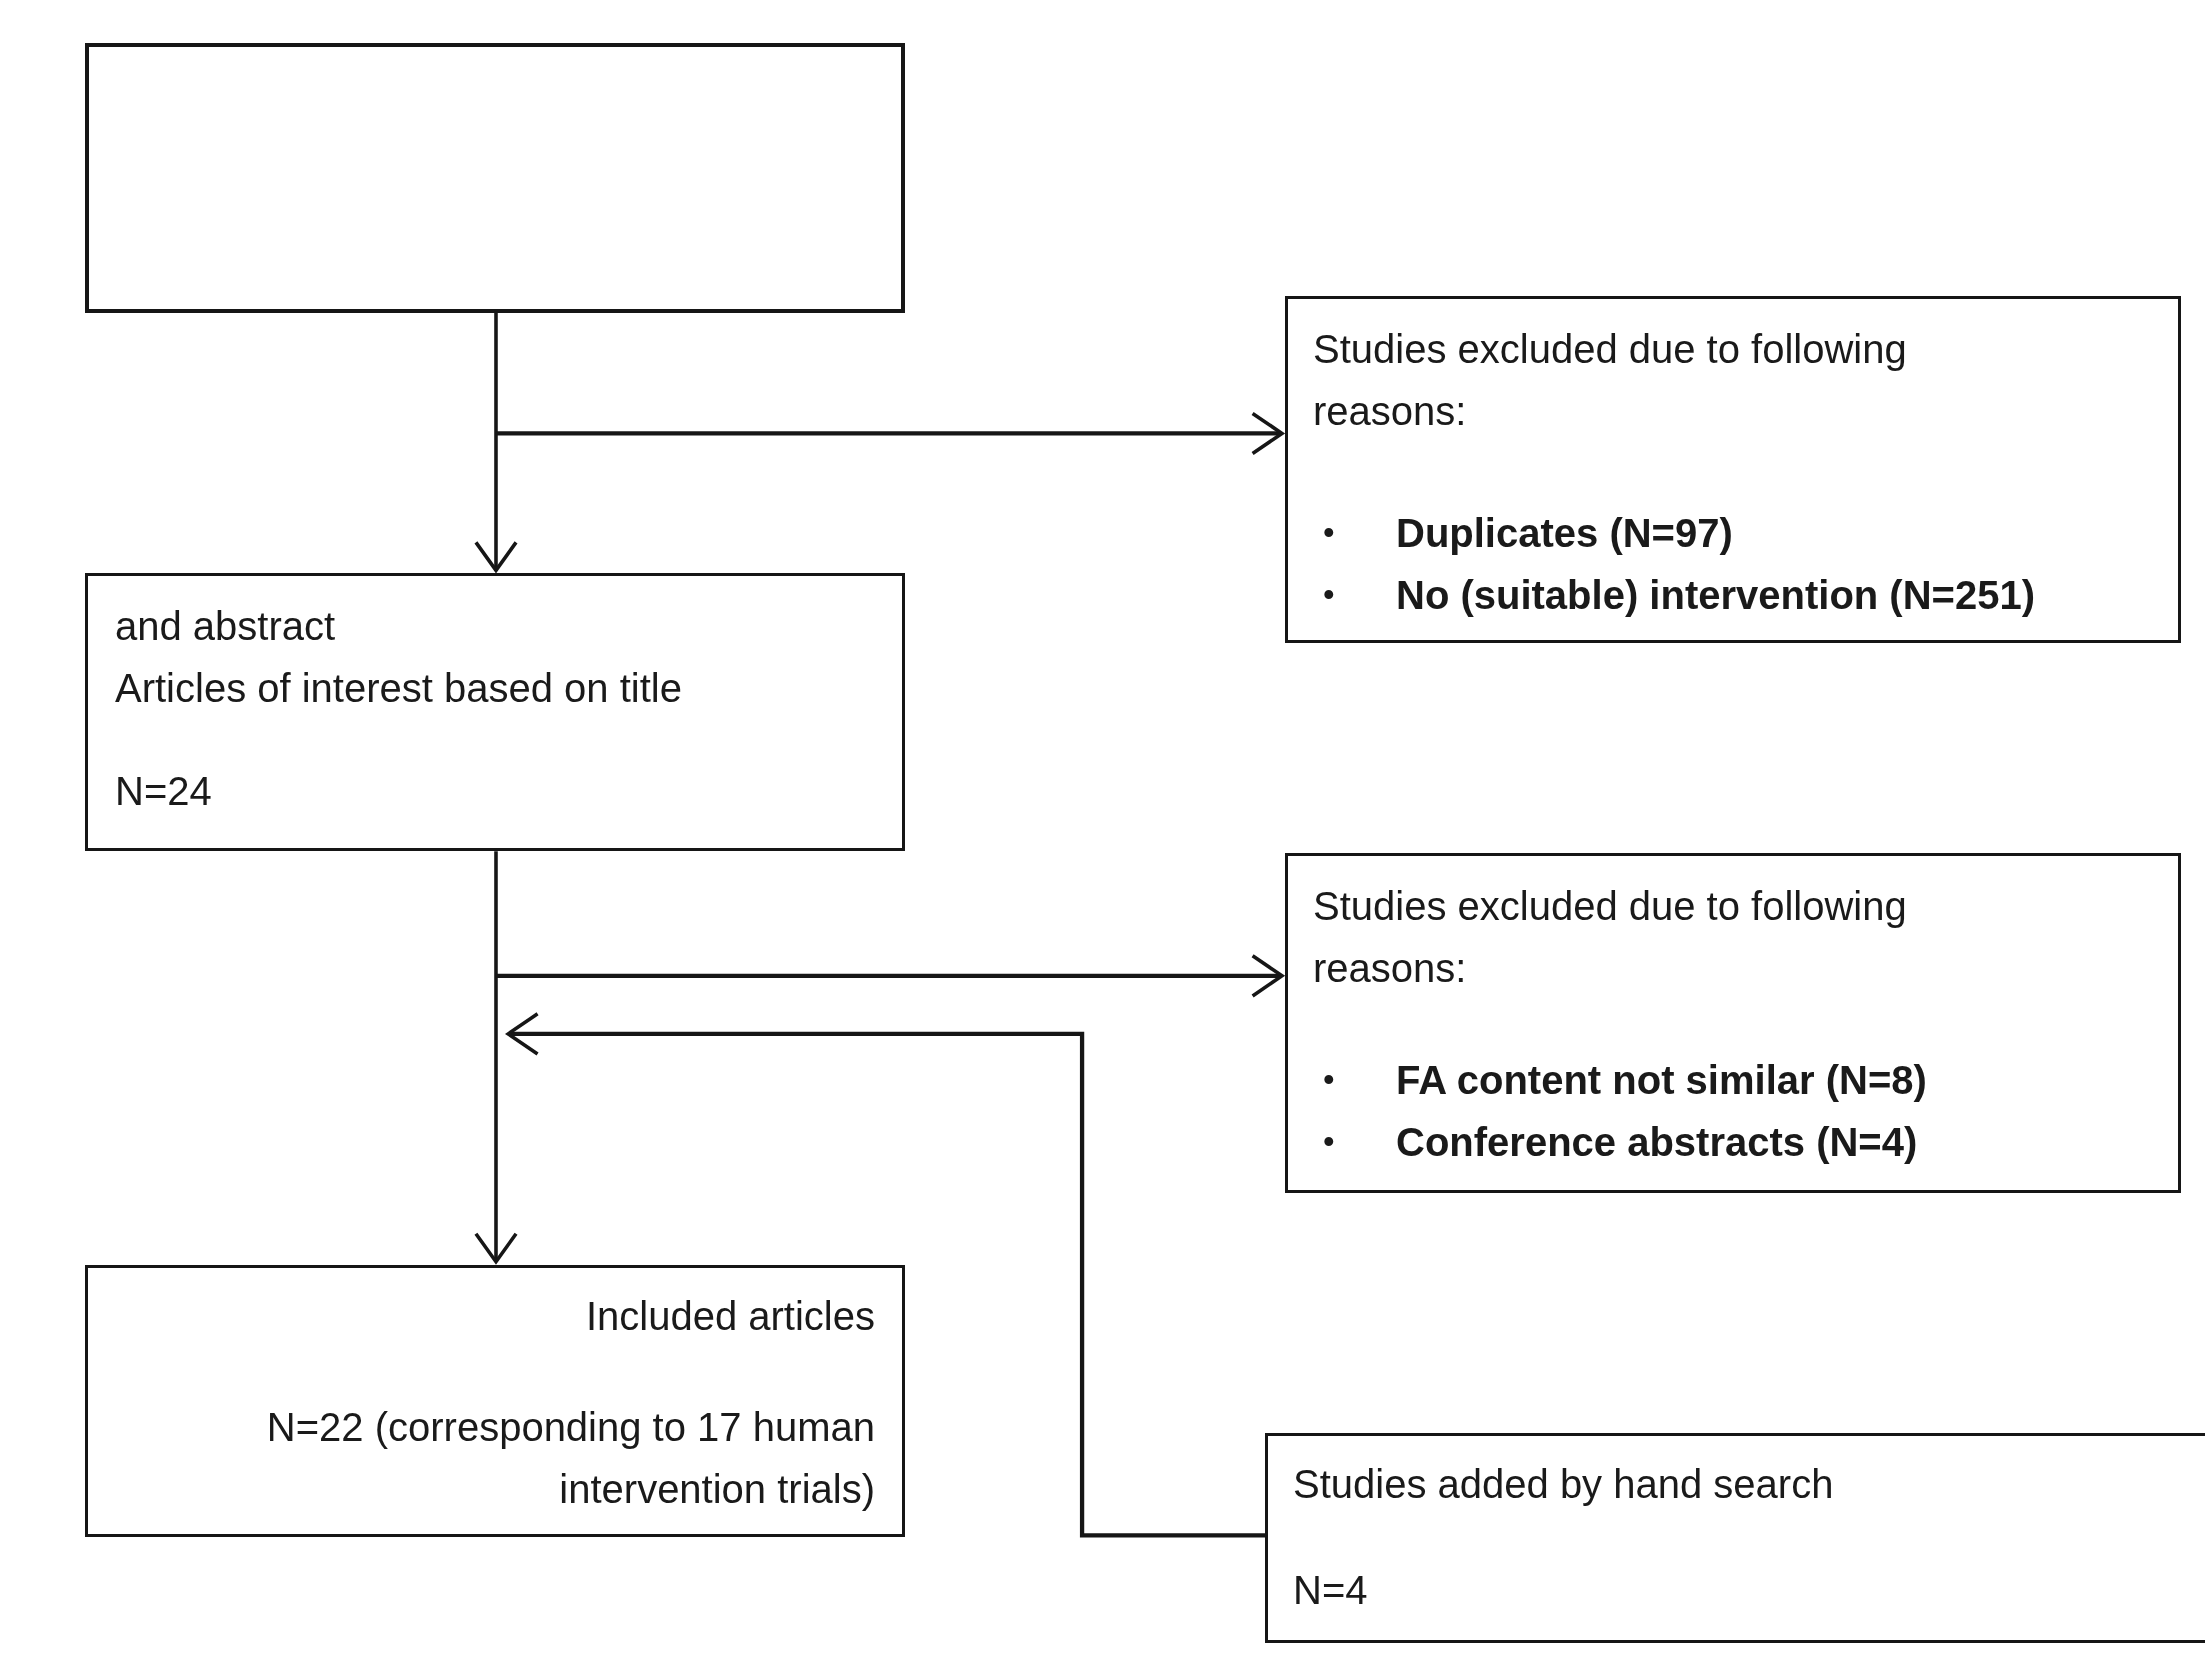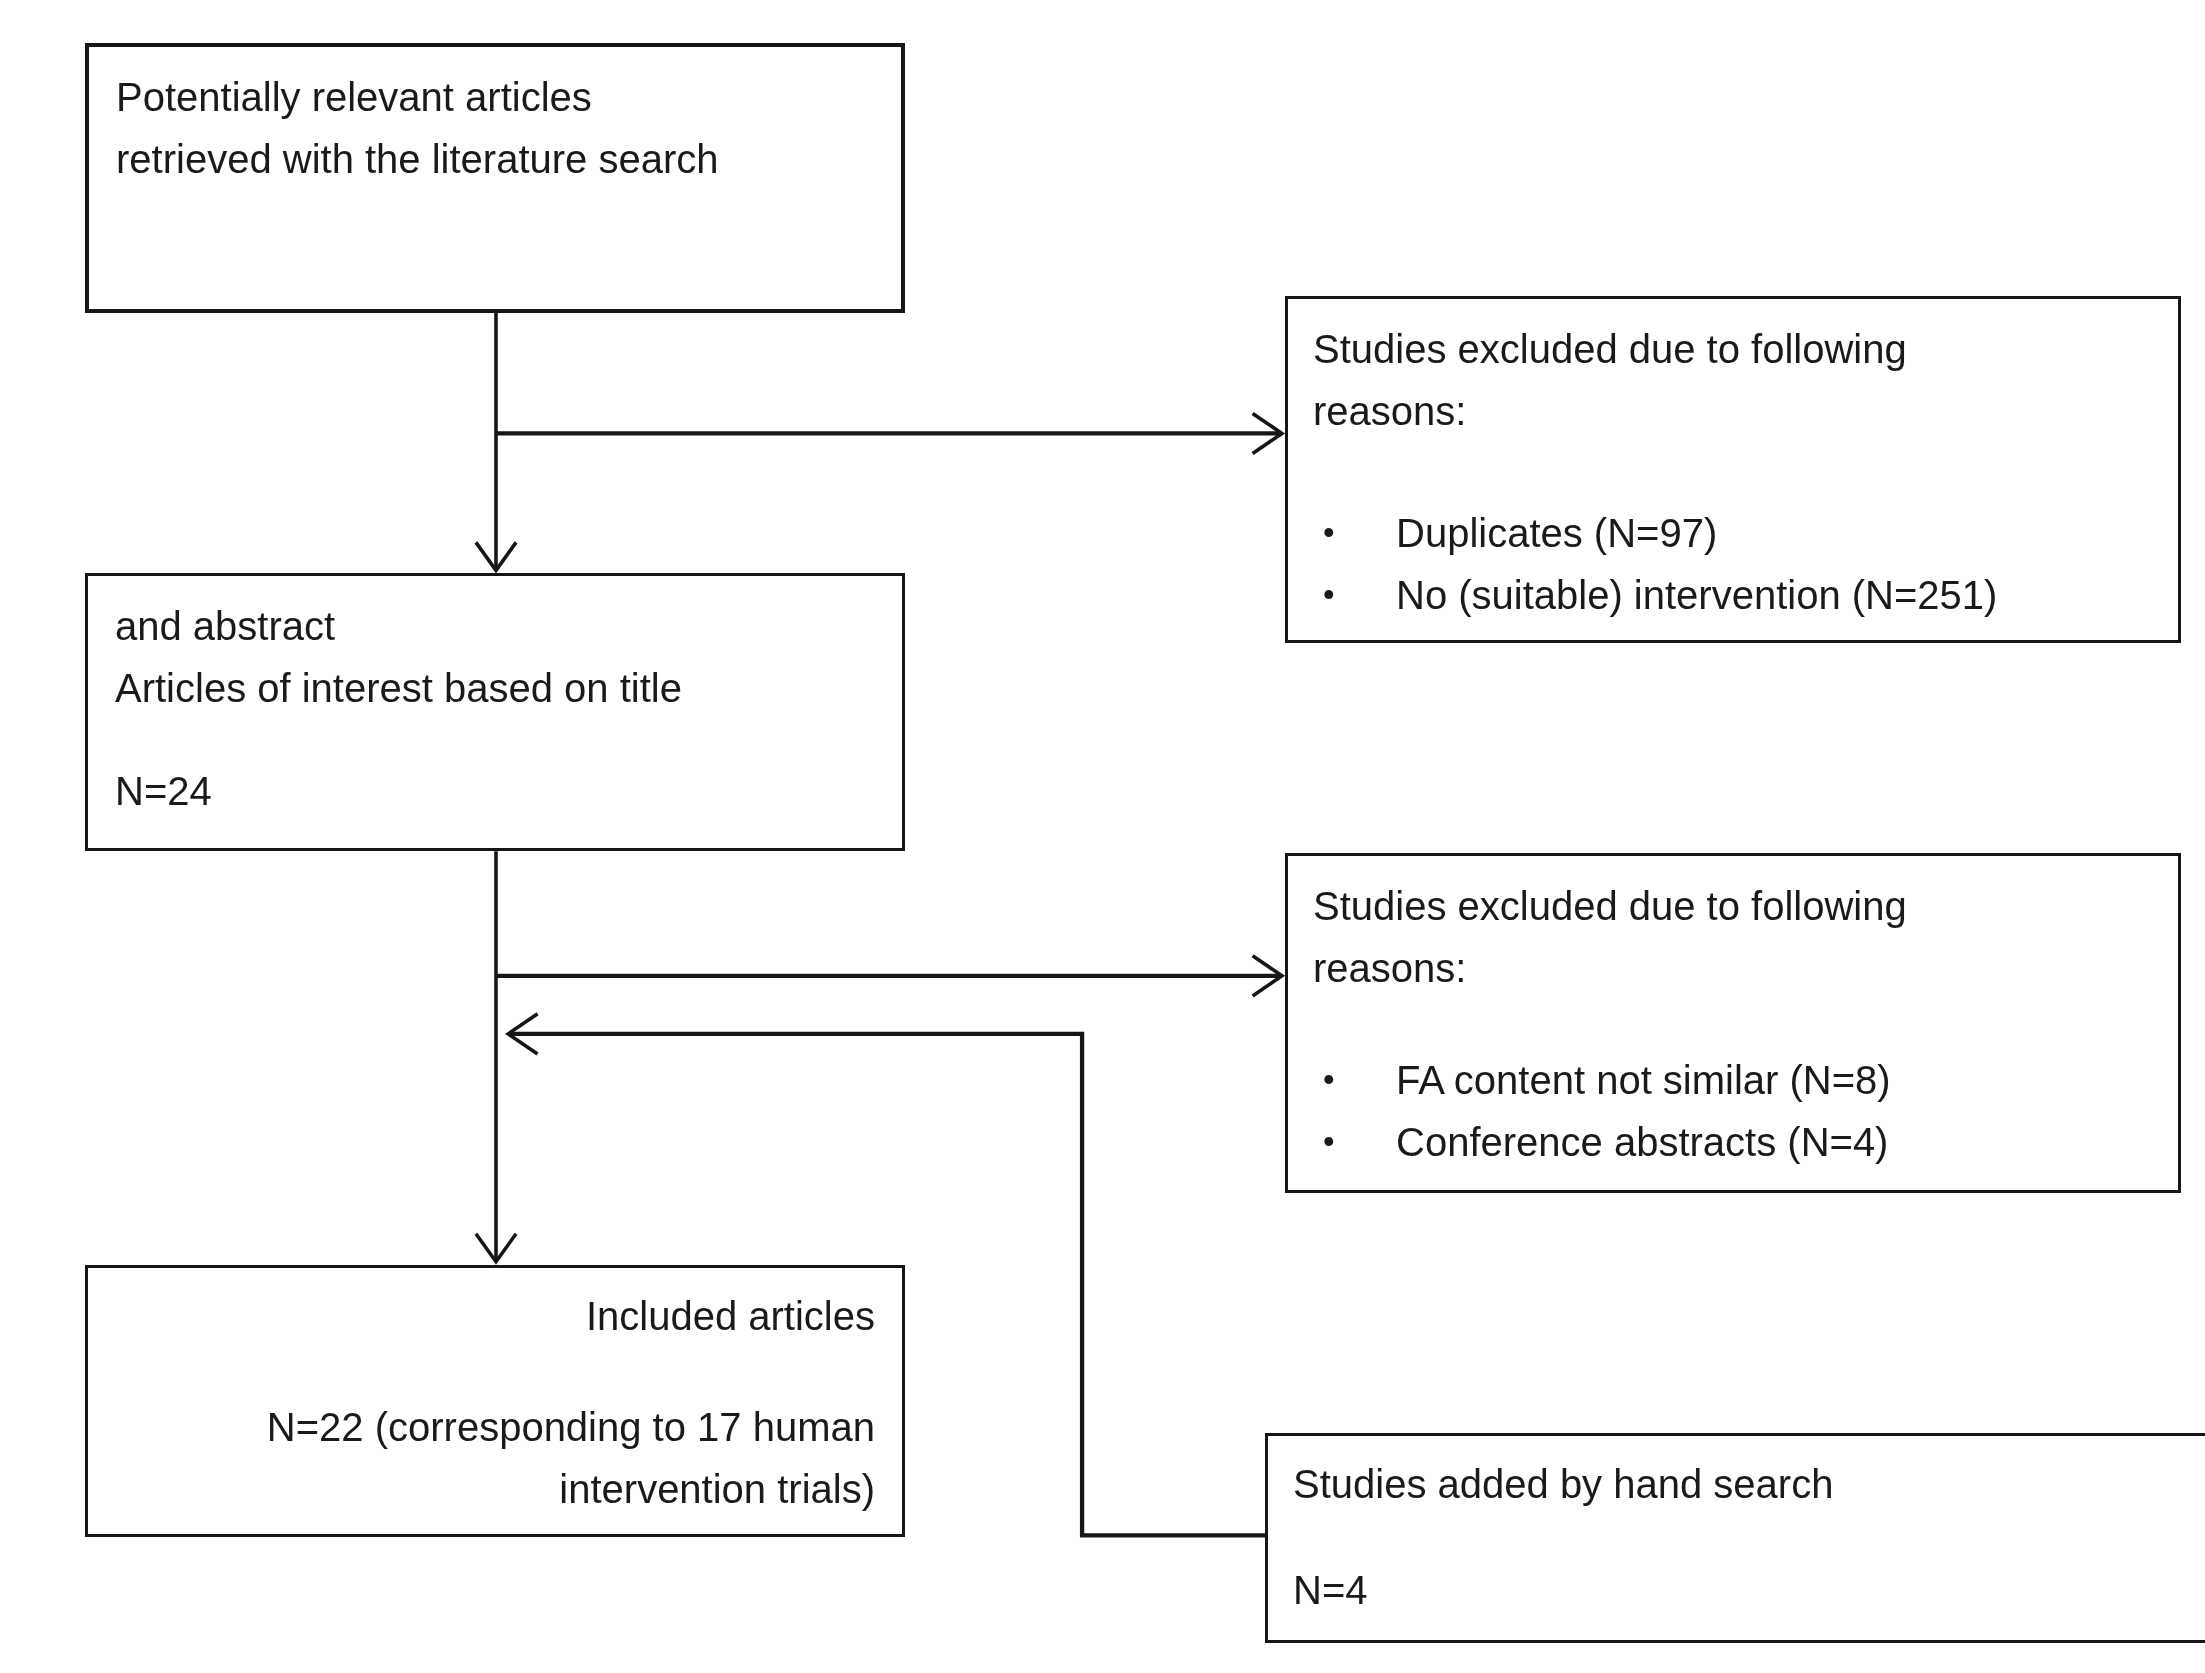--- a/index.html
+++ b/index.html
@@ -21,21 +21,21 @@
     flex-direction:column;
     justify-content:space-between;
     font-size:40px;
     line-height:62px;
   }
   .box-thick { border-width:4.3px; }
   .title-line, .count-line { white-space:nowrap; }
   .bullet-list { }
   .bullet-row { display:flex; align-items:flex-start; }
   .bullet-dot { flex:0 0 73px; padding-left:10px; font-size:33px; line-height:62px; }
-  .bullet-text { flex:1; white-space:nowrap; }
+  .bullet-text { flex:1; white-space:nowrap;font-weight:bold; }
 
   #box-retrieved  { left:85px;  top:43px;   width:820px; height:270px; padding:18.6px 27px 26px 27px; }
   #box-screened   { left:85px;  top:573px;  width:820px; height:278px; padding:18.6px 27px 26px 27px; }
   #box-included   { left:85px;  top:1265px; width:820px; height:272px; padding:17px 27px 14.3px 27px;text-align:right; }
   #box-excluded1  { left:1285px; top:296px;  width:896px; height:347px; padding:18.6px 25px 14.3px 25px; }
   #box-excluded2  { left:1285px; top:853px; width:896px; height:340px; padding:18.6px 25px 17px 25px; }
   #box-handsearch { left:1265px; top:1433px; width:1064px; height:210px; padding:17px 25px 18.6px 25px; }
 </style>
 </head>
 <body>
@@ -59,24 +59,20 @@
       <line x1="692" y1="1362" x2="1786" y2="1362" stroke-width="6"></line>
       <polyline points="1748,1334 1789,1362 1748,1390"></polyline>
     </g>
     <g>
       <polyline points="1793,2143 1510,2143 1510,1443 712,1443" stroke-width="6"></polyline>
       <polyline points="750,1415 709,1443 750,1471"></polyline>
     </g>
   </svg>
 
   <div class="fc-box box-thick" id="box-retrieved">
-    <div>
-      <div class="title-line">Potentially relevant articles</div>
-      <div class="title-line">retrieved with the literature search</div>
-    </div>
   </div>
 
   <div class="fc-box" id="box-excluded1">
     <div>
       <div class="title-line">Studies excluded due to following</div>
       <div class="title-line">reasons:</div>
     </div>
     <div class="bullet-list">
       <div class="bullet-row">
         <span class="bullet-dot">•</span>

